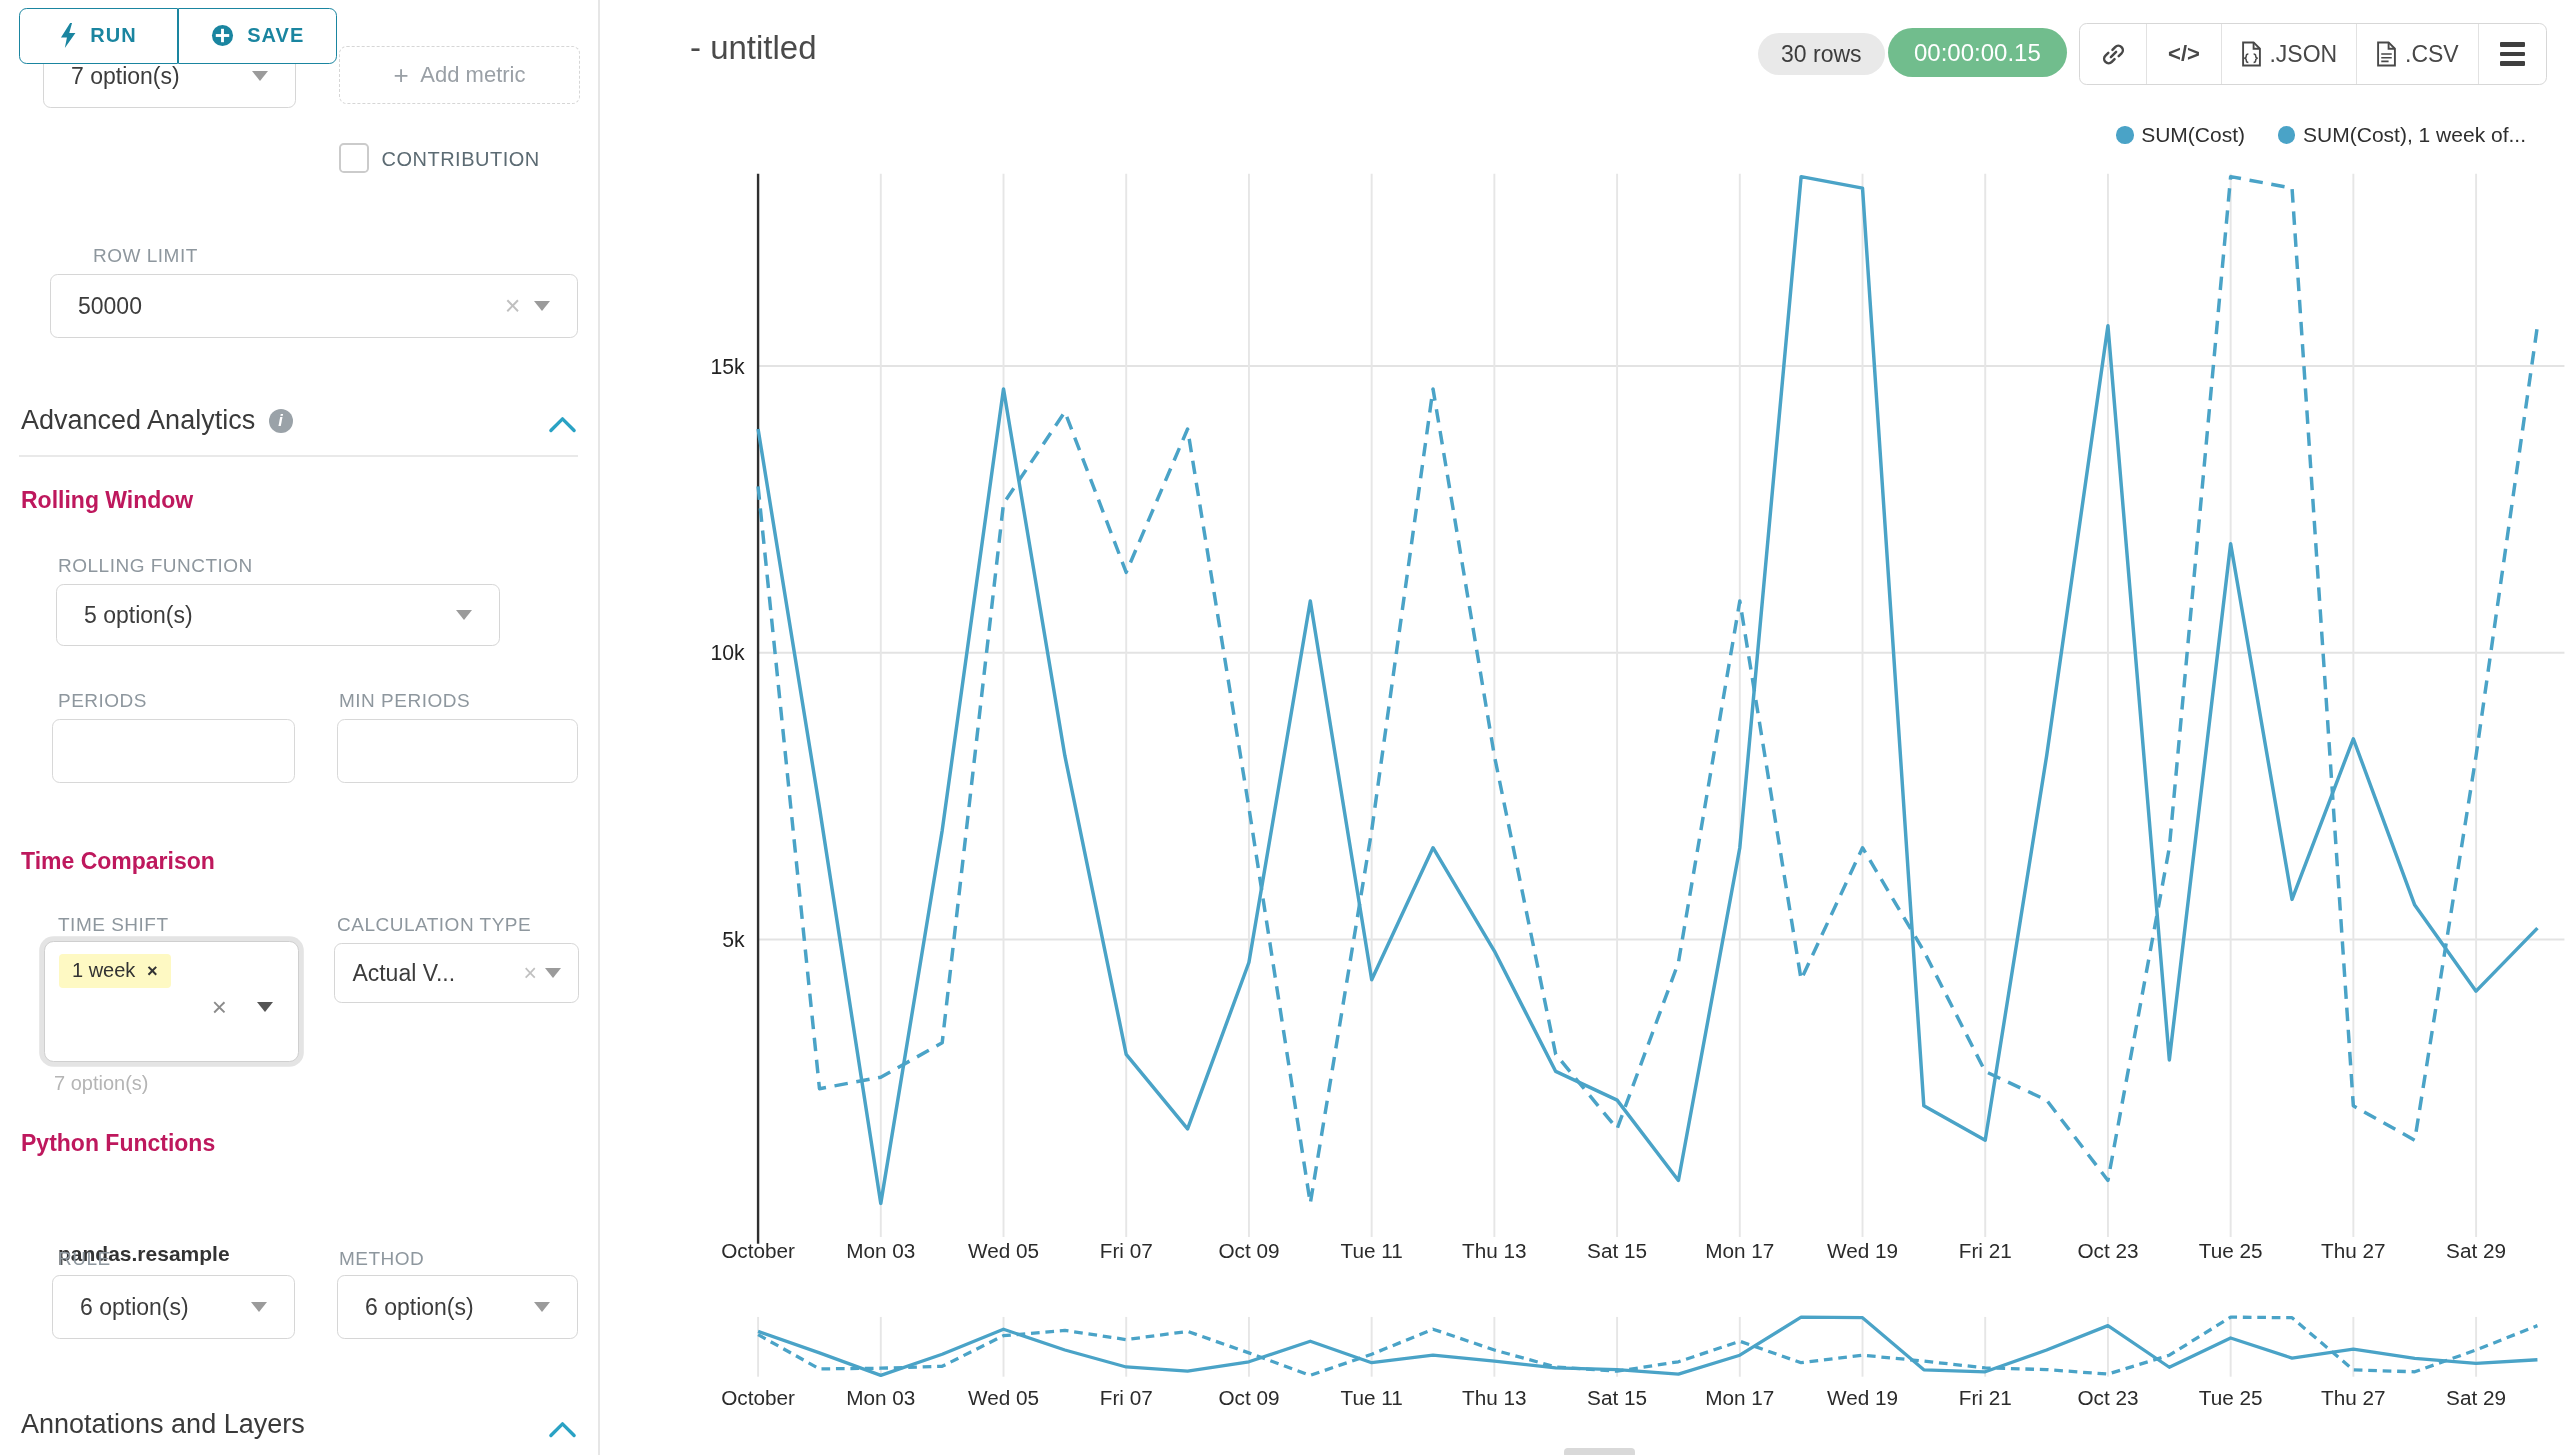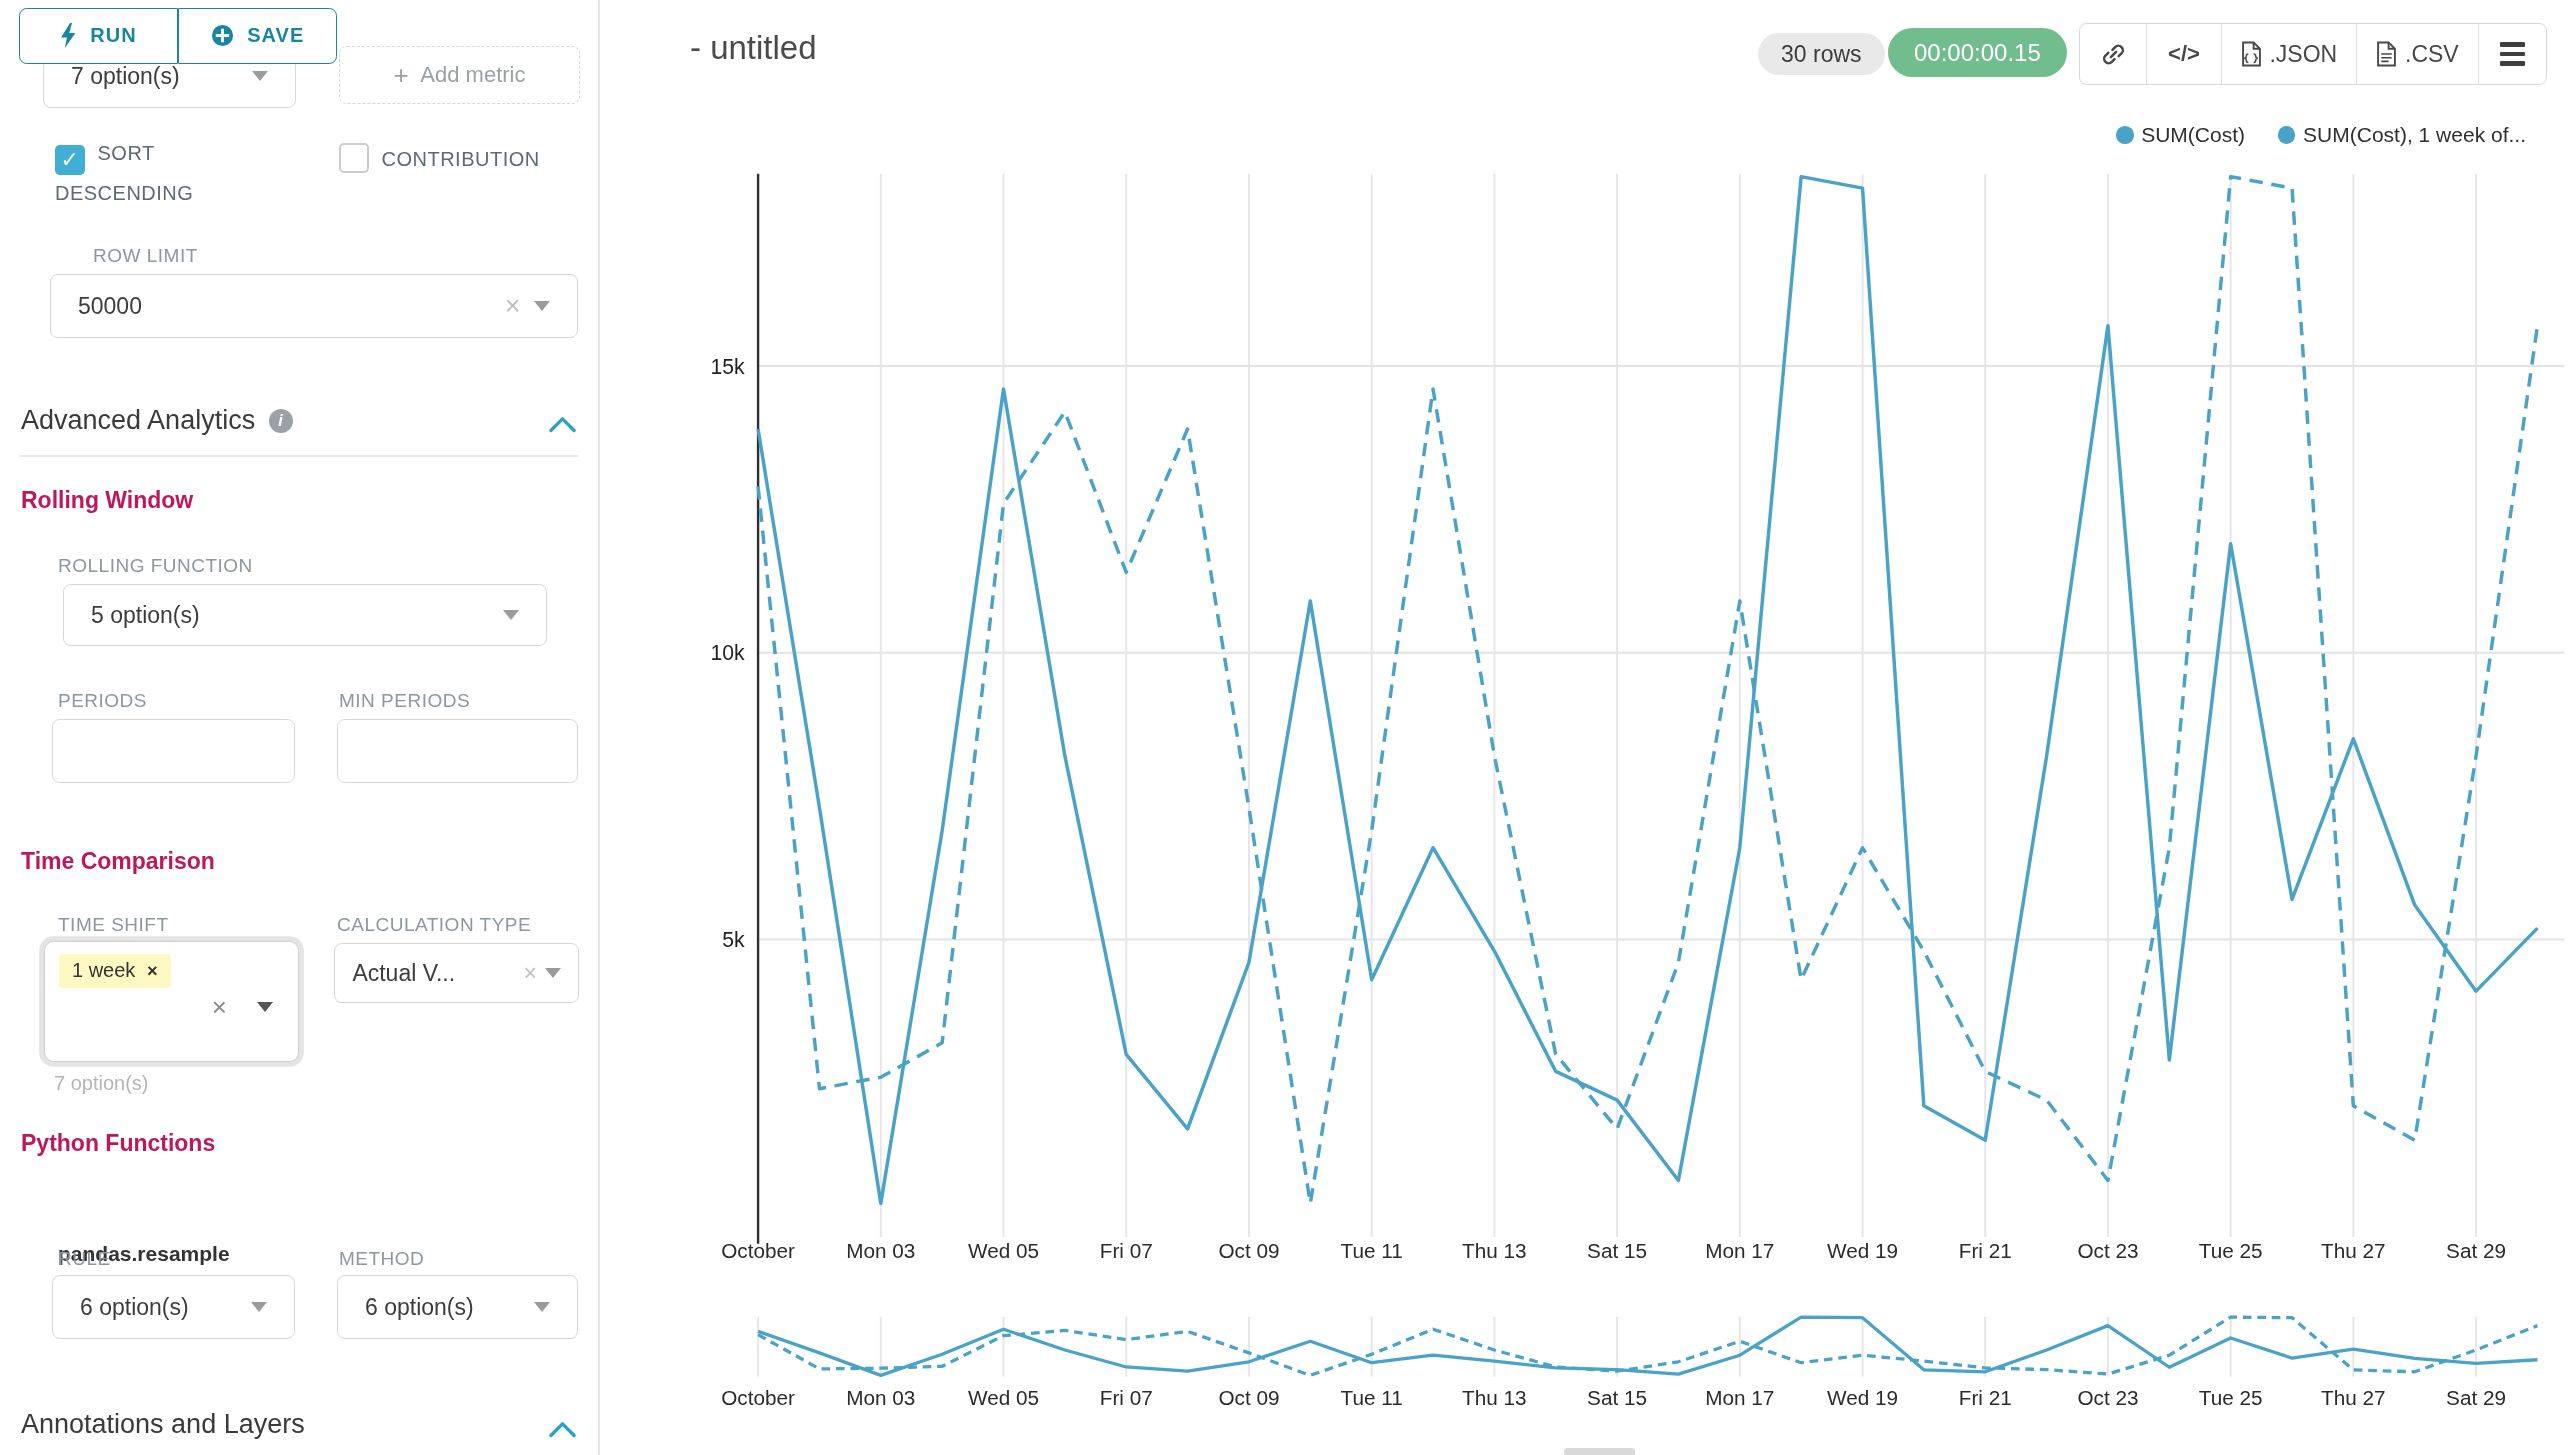--- a/index.html
+++ b/index.html
@@ -90,23 +90,20 @@
   <div class="sel" style="left:43px;top:44px;width:253px;height:64px;z-index:1">
     <span>7 option(s)</span>
     <span class="grow"></span>
       <span class="caret-down"></span>
   </div>
   <div class="dashed-box" style="left:339px;top:46px;width:241px;height:58px;z-index:1">
     <span style="font-size:26px;color:#9aa0a6">+</span>
     <span>Add metric</span>
   </div>
 
-  <div class="cb-row" style="left:55px;top:135px;width:227px">
-    <span class="cb on">✓</span><span>SORT DESCENDING</span>
-  </div>
   <div class="cb-row" style="left:339px;top:141px;width:251px">
     <span class="cb off"></span><span>CONTRIBUTION</span>
   </div>
 
   <div class="fieldlabel" style="left:93px;top:245px">ROW LIMIT</div>
   <div class="sel" style="left:50px;top:274px;width:528px;height:64px">
     <span>50000</span>
     <span class="grow"></span>
     <span class="clear-x">×</span>
     <span class="caret-down"></span>
@@ -116,21 +113,21 @@
     <span>Advanced Analytics</span>
     <span class="info-i">i</span>
   </div>
   <svg style="position:absolute;left:548px;top:416px" width="29" height="17.4" viewBox="0 0 30 18">
       <path class="chev" d="M3 15 L15 3 L27 15"></path>
     </svg>
   <div class="hr" style="left:19px;top:455px;width:559px"></div>
 
   <div class="subhead" style="left:21px;top:487px">Rolling Window</div>
   <div class="fieldlabel" style="left:58px;top:555px">ROLLING FUNCTION</div>
-  <div class="sel" style="left:63px;top:584px;width:484px;height:62px">
+  <div class="sel" style="left:56px;top:584px;width:444px;height:62px">
     <span>5 option(s)</span>
     <span class="grow"></span>
       <span class="caret-down"></span>
   </div>
   <div class="fieldlabel" style="left:58px;top:690px">PERIODS</div>
   <div class="fieldlabel" style="left:339px;top:690px">MIN PERIODS</div>
   <div class="input" style="left:52px;top:719px;width:243px;height:64px"></div>
   <div class="input" style="left:337px;top:719px;width:241px;height:64px"></div>
 
   <div class="subhead" style="left:21px;top:848px">Time Comparison</div>

